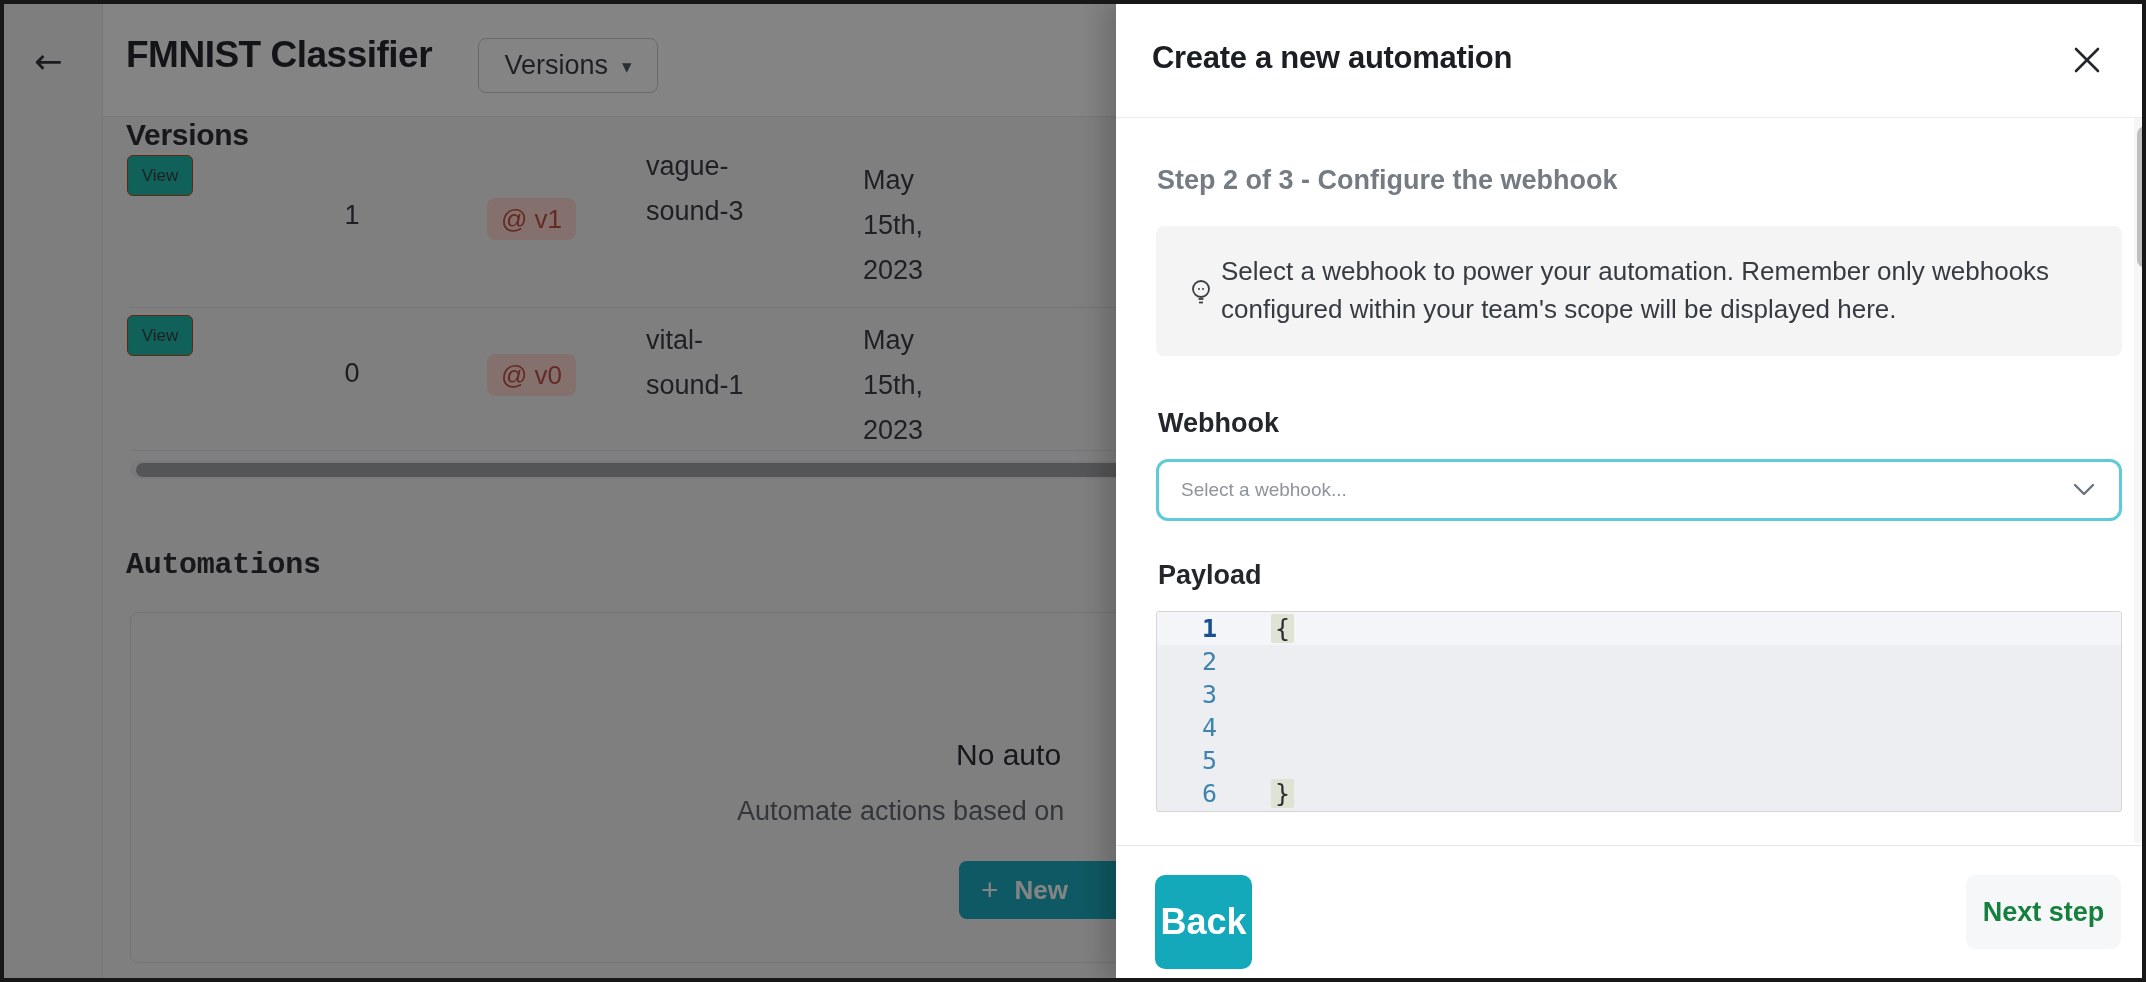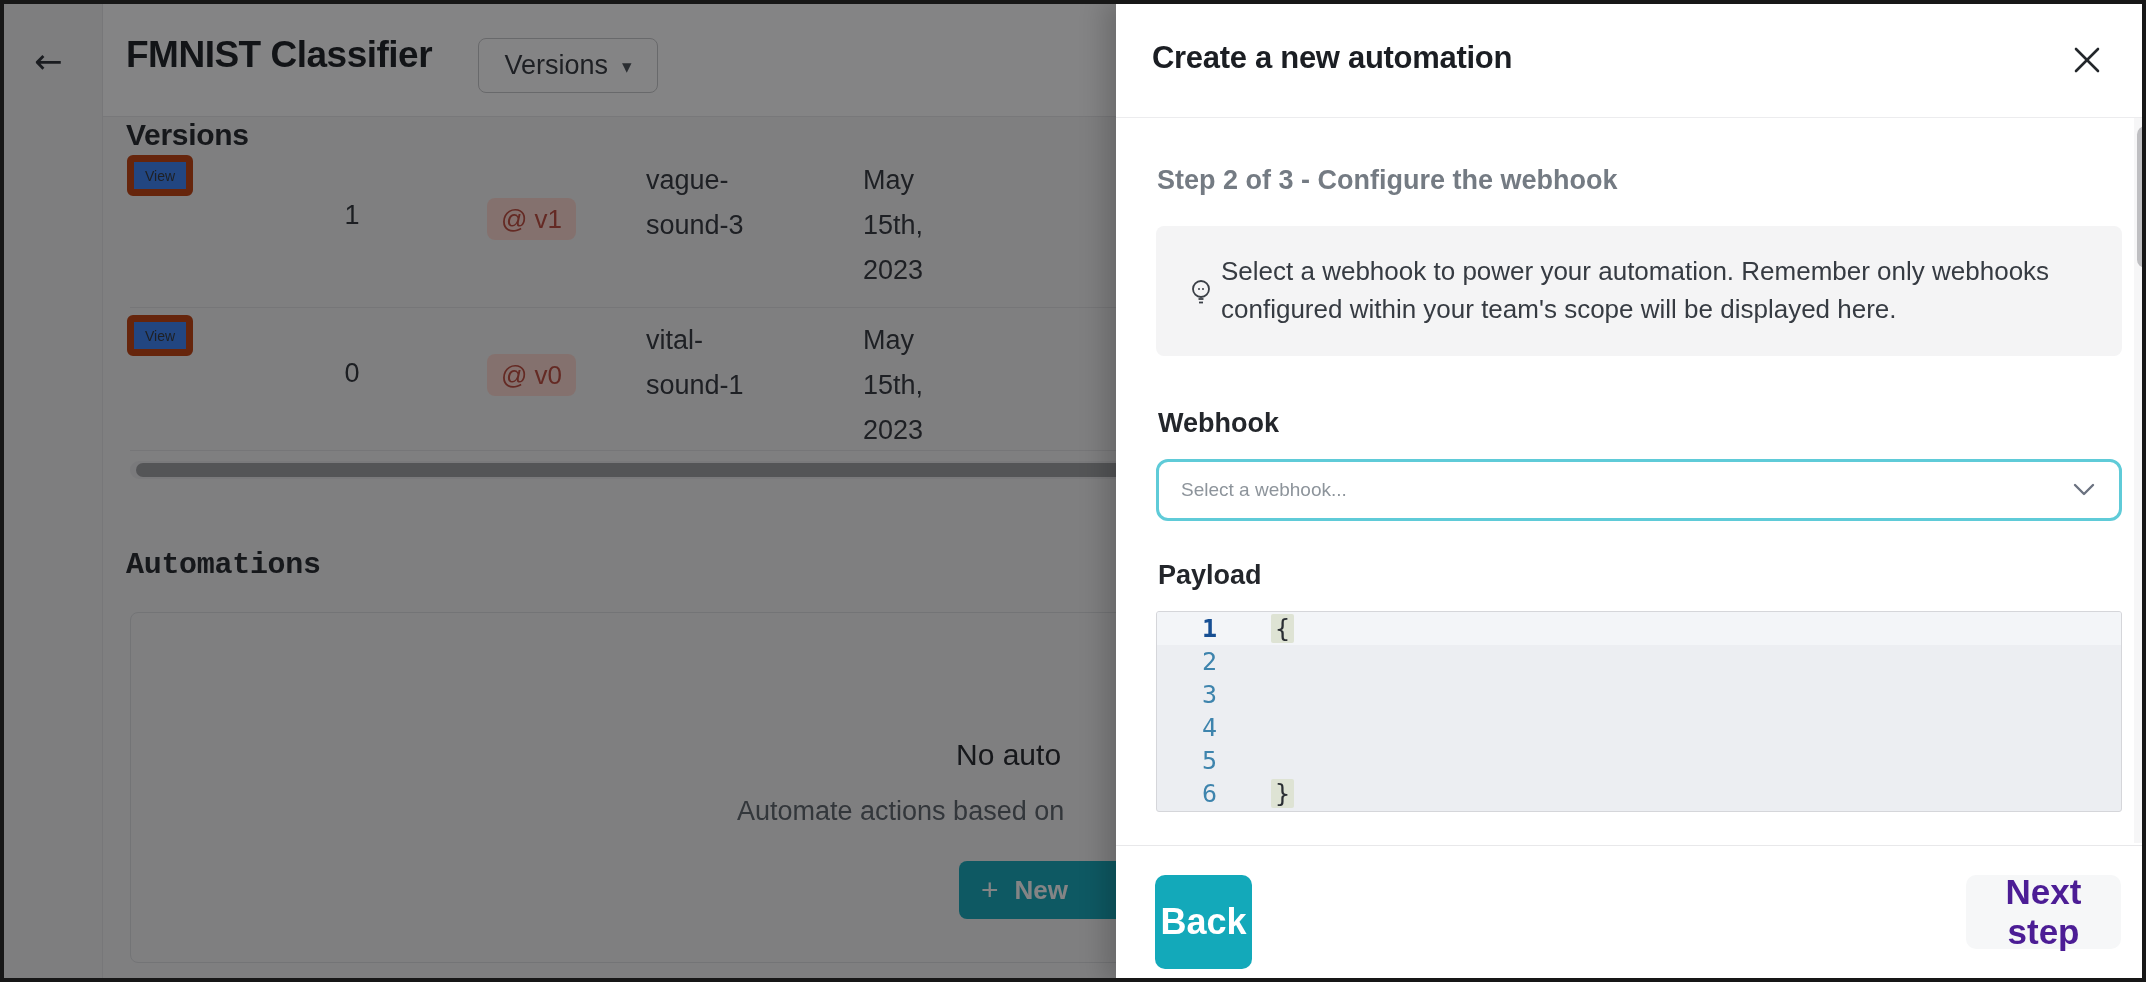--- a/index.html
+++ b/index.html
@@ -18,22 +18,22 @@
   .page-header { left:103px; right:0; top:0; height:117px; background:#ffffff; border-bottom:1px solid #e6e6e8; }
   .page-title { left:126px; top:34px; font-size:37px; font-weight:700; color:#1b1e23; letter-spacing:-0.5px; }
   .versions-btn { left:478px; top:38px; width:180px; height:55px; border:1px solid #c7c8ca; border-radius:8px;
                   display:flex; align-items:center; justify-content:center; gap:14px; cursor:pointer; }
   .versions-btn .lbl { font-size:27px; color:#33373d; }
   .versions-btn .caret { font-size:19px; color:#4b5157; font-family:"DejaVu Sans",sans-serif; }
 
   .section-h { font-size:30px; font-weight:600; color:#23262b; letter-spacing:-0.3px; }
   .versions-h { left:126px; top:118px; }
 
-  .view-btn { width:66px; height:41px; background:#3b82f6; border:7px solid #c2410c; border-radius:6px;
-              font-size:14px; color:#33373d; display:flex; align-items:center; justify-content:center; cursor:pointer; }
+  .view-btn { width:66px; height:41px; background:#14b8a6; border:1px solid #c2410c; border-radius:6px;
+              font-size:17px; color:#33373d; display:flex; align-items:center; justify-content:center; cursor:pointer; }
   .cell-num { font-size:27px; color:#2e3338; }
   .alias-badge { height:42px; padding:0 14px; border-radius:8px; background:#ffd9d0; color:#bf4a3c;
                  font-size:26px; display:inline-flex; align-items:center; cursor:pointer; }
   .cell-lines { font-size:27px; color:#33373d; line-height:45px; }
   .row-divider { left:130px; right:0; height:1px; background:#e3e3e5; }
 
   .hscroll-track { left:130px; right:0; top:461px; height:18px; border-radius:9px; background:#eaeaec; }
   .hscroll-thumb { left:136px; top:463px; width:1500px; height:14px; border-radius:7px; background:#9fa0a3; }
 
   .automations-h { left:126px; top:548px;font-family:Liberation Mono, monospace; }
@@ -77,22 +77,22 @@
   .cm-line.active .cm-gutter { color:#174f93; font-weight:700; }
   .cm-code { padding-left:42px; font-size:25px; color:#2a2e33; }
   .bracket { background:#dee3d4; border-radius:2px; padding:0 4px; }
 
   .vscroll-track { left:1018px; top:118px; width:24px; height:725px; background:#f6f6f7; }
   .vscroll-thumb { left:1021px; top:126px; width:17px; height:142px; border-radius:9px; background:#bfbfc2; cursor:grab; }
 
   .modal-footer { left:0; right:0; bottom:0; height:137px; background:#fff; border-top:1px solid #e8e8ea; }
   .back-btn { left:39px; top:875px; width:97px; height:94px; border-radius:10px; background:#13a9ba; color:#fff;
               font-size:36px; font-weight:700; display:flex; align-items:center; justify-content:center; cursor:pointer; border:none; }
-  .next-btn { right:25px; top:875px; width:155px; height:74px; border-radius:10px; background:#f6f7f8; color:#4c1d95;
-              font-size:35px; font-weight:600; display:flex; align-items:center; justify-content:center; border:none; }
+  .next-btn { right:25px; top:875px; width:155px; height:74px; border-radius:10px; background:#f6f7f8; color:#15803d;
+              font-size:27px; font-weight:600; display:flex; align-items:center; justify-content:center; border:none; }
 </style>
 </head>
 <body>
 
 <div class="stage">
 
   <div class="page">
 
     <div class="abs left-rail"></div>
     <div class="abs back-arrow"><span>←</span></div>
@@ -106,21 +106,21 @@
 
     <div class="abs section-h versions-h">Versions</div>
 
     <div class="abs view-btn" style="left:127px; top:155px;">
       <span>View</span>
     </div>
     <div class="abs cell-num" style="left:330px; top:200px; width:44px; text-align:center;">1</div>
     <div class="abs alias-badge" style="left:487px; top:198px;">
       <span>@ v1</span>
     </div>
-    <div class="abs cell-lines" style="left:646px; top:158px;">
+    <div class="abs cell-lines" style="left:646px; top:144px;">
       <div>vague-</div>
       <div>sound-3</div>
     </div>
     <div class="abs cell-lines" style="left:863px; top:158px;">
       <div>May</div>
       <div>15th,</div>
       <div>2023</div>
     </div>
 
     <div class="abs row-divider" style="top:307px;"></div>

